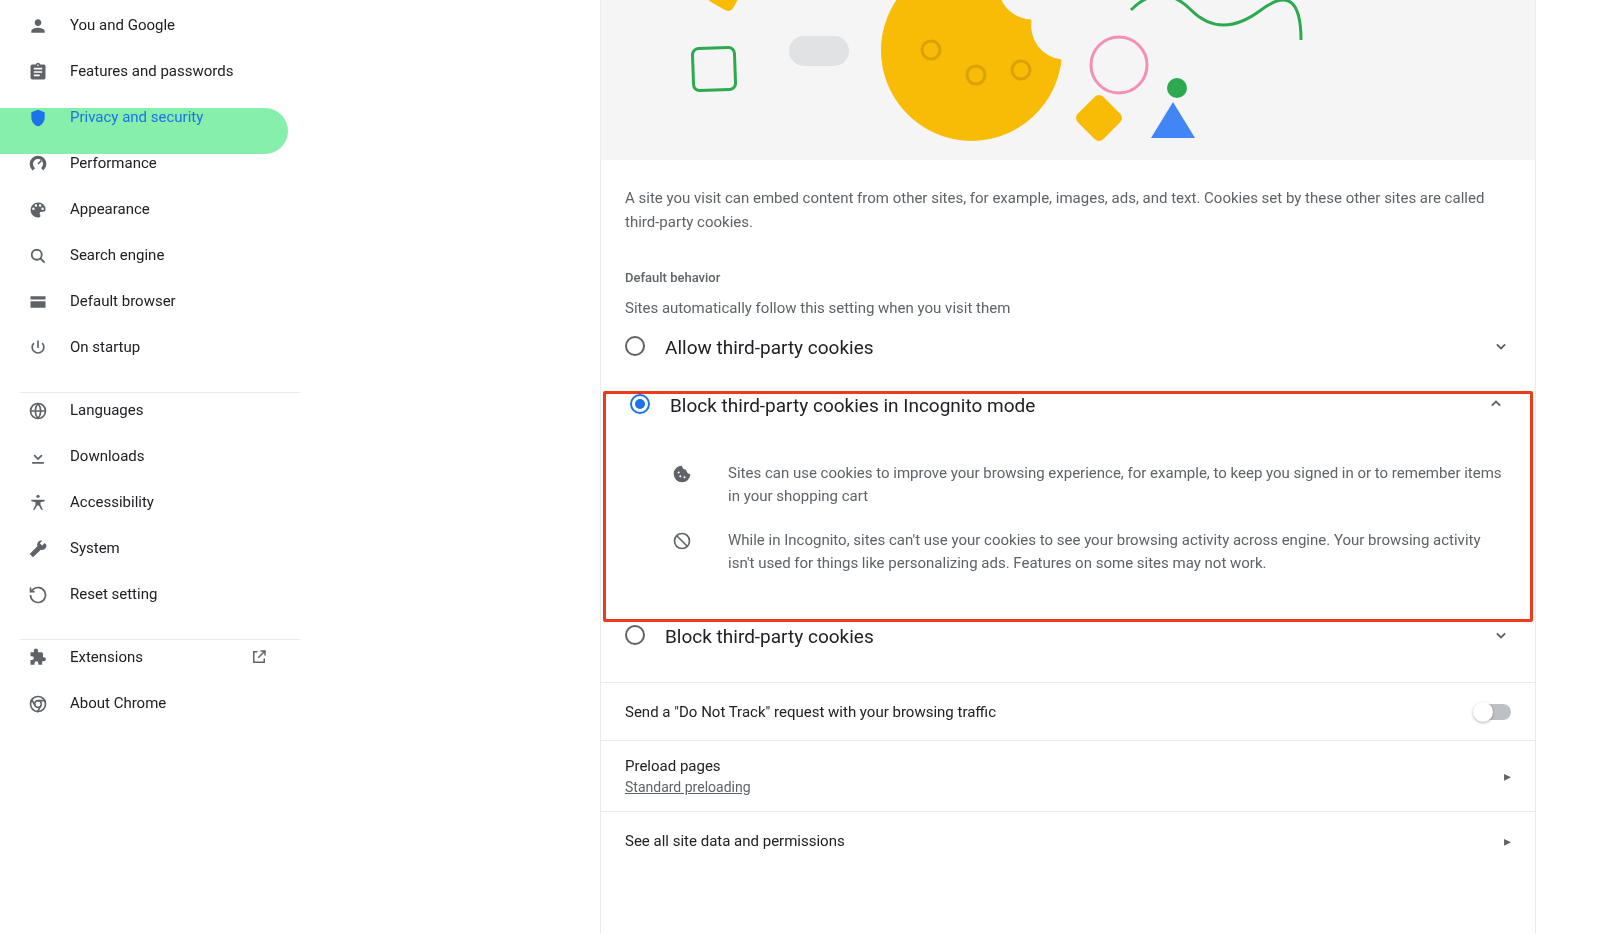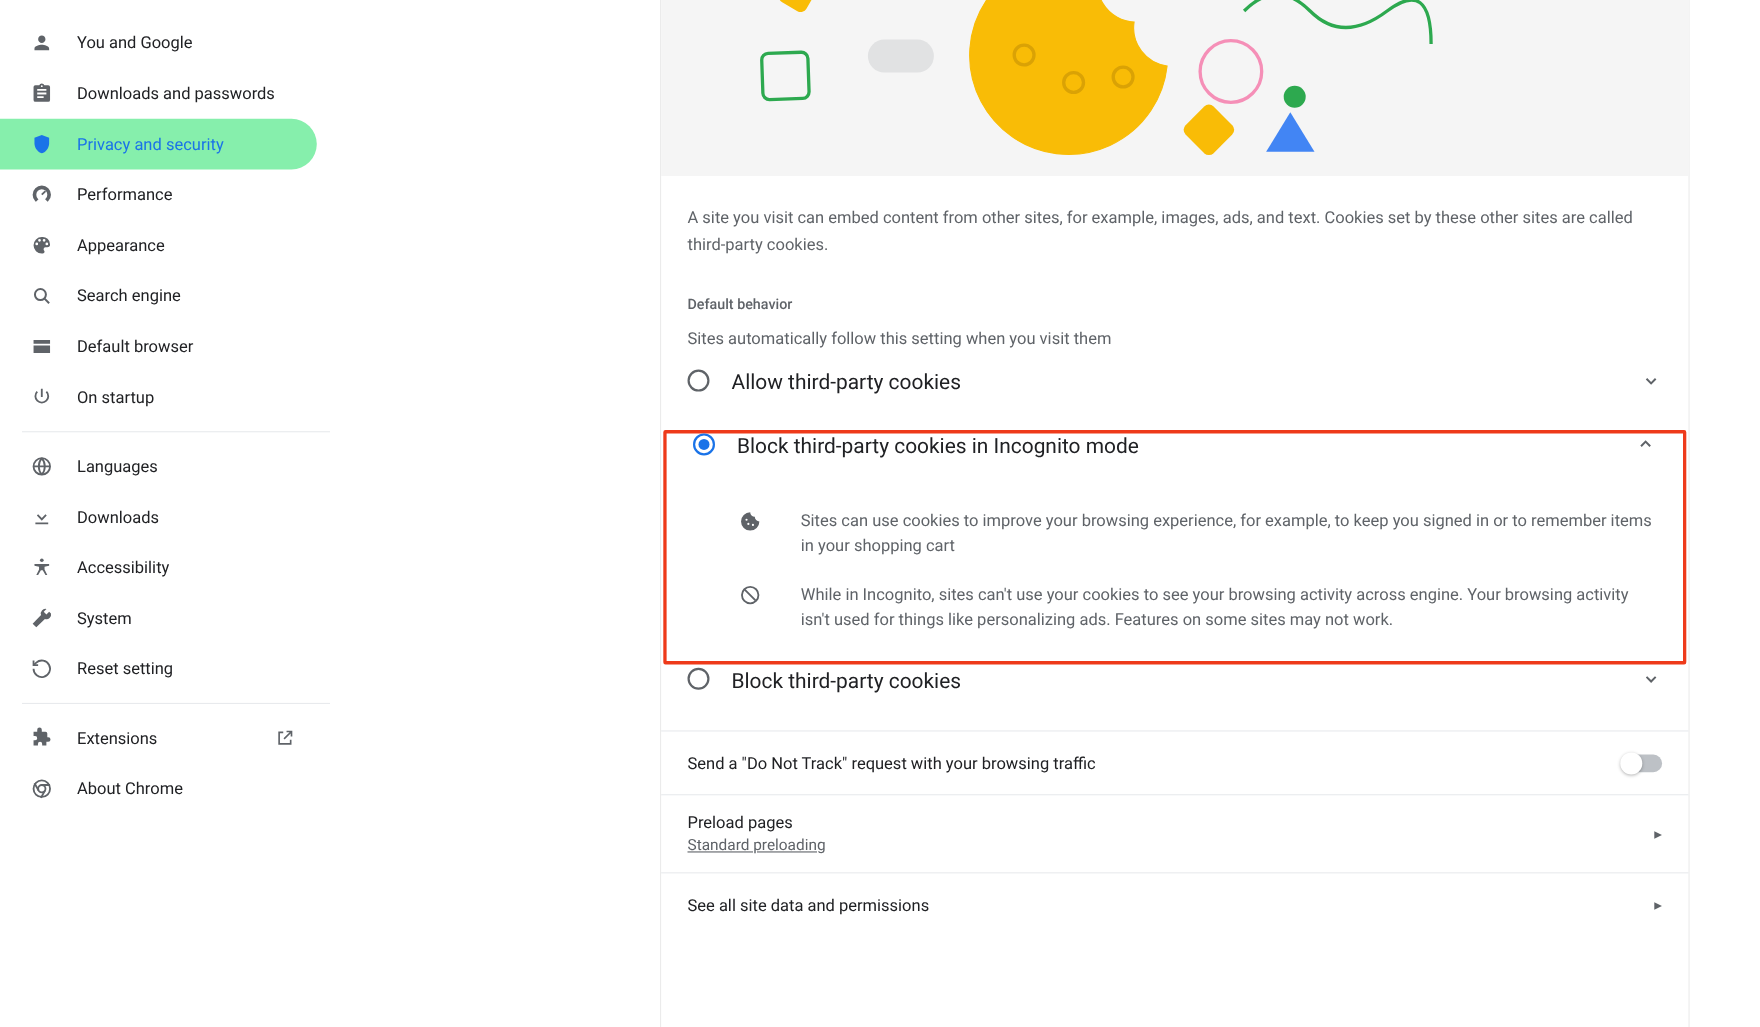--- a/index.html
+++ b/index.html
@@ -23,21 +23,20 @@
   .sidebar-group {
     padding: 8px 0;
   }
   .sidebar hr {
     border: none;
     border-top: 1px solid #e8eaed;
     margin: 0 0 0 20px;
   }
   .sidebar-item {
     display: flex;
-    align-items: center;
     height: 46px;
     padding-left: 28px;
     gap: 22px;
     color: #202124;
     font-size: 15px;
     cursor: pointer;
     border-radius: 0 23px 23px 0;
     margin-right: 12px;
   }
   .sidebar-item.active {
@@ -133,21 +132,21 @@
   .radio-circle.on::after {
     content: '';
     width: 10px; height: 10px; border-radius: 50%;
     background: #1a73e8;
   }
   
   
   .highlight-box {
     border: 3px solid #ee3a1a;
     margin: -2px 2px 2px 2px;
-    padding-bottom: 16px;
+    padding-bottom: 34px;
     border-radius: 2px;
   }
   .highlight-box .radio-row { border-top: none; }
   
   .detail-rows {
     padding: 0 24px 0 66px;
   }
   .detail-item {
     display: flex;
     gap: 36px;
@@ -209,21 +208,21 @@
           </svg>
         </span>
       <span>You and Google</span>
     </div>
     <div class="sidebar-item">
       <span class="icon">
           <svg viewBox="0 0 24 24" width="20" height="20" fill="currentColor">
             <path d="M19 3h-4.2A3 3 0 0 0 12 1a3 3 0 0 0-2.8 2H5a2 2 0 0 0-2 2v14a2 2 0 0 0 2 2h14a2 2 0 0 0 2-2V5a2 2 0 0 0-2-2zm-7 0a1 1 0 1 1-1 1 1 1 0 0 1 1-1zM7 7h10v2H7zm0 4h10v2H7zm0 4h7v2H7z"></path>
           </svg>
         </span>
-      <span>Downloads and passwords</span>
+      <span>Features and passwords</span>
     </div>
     <div class="sidebar-item active">
       <span class="icon">
           <svg viewBox="0 0 24 24" width="20" height="20" fill="currentColor">
             <path d="M12 2 4 5v6c0 5 3.4 9.7 8 11 4.6-1.3 8-6 8-11V5l-8-3z"></path>
           </svg>
         </span>
       <span>Privacy and security</span>
     </div>
     <div class="sidebar-item">

